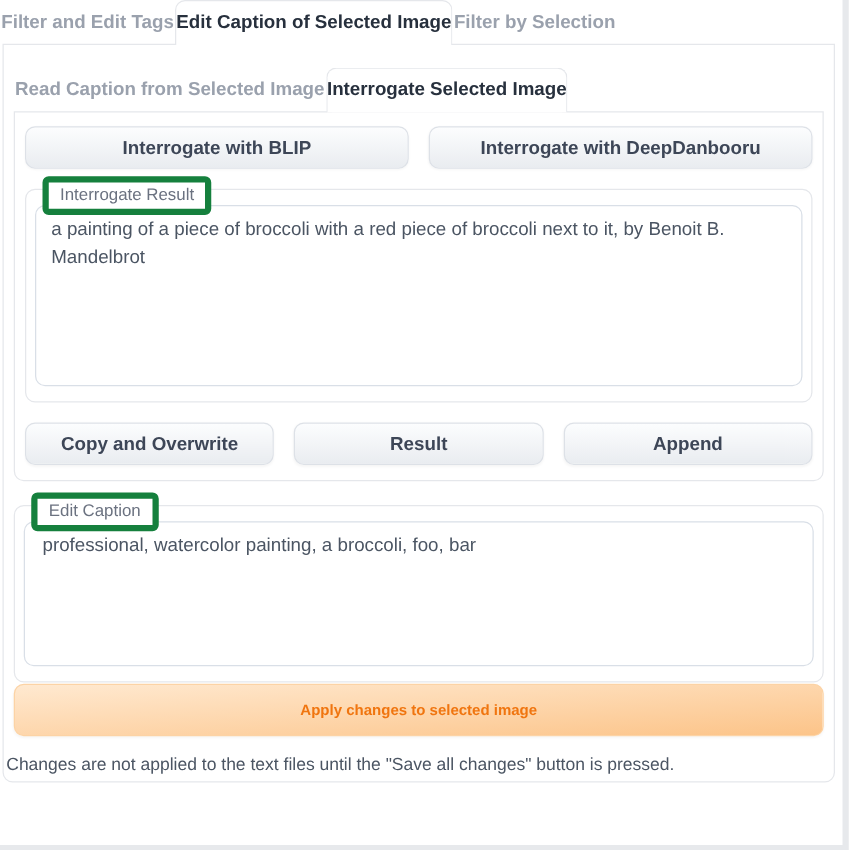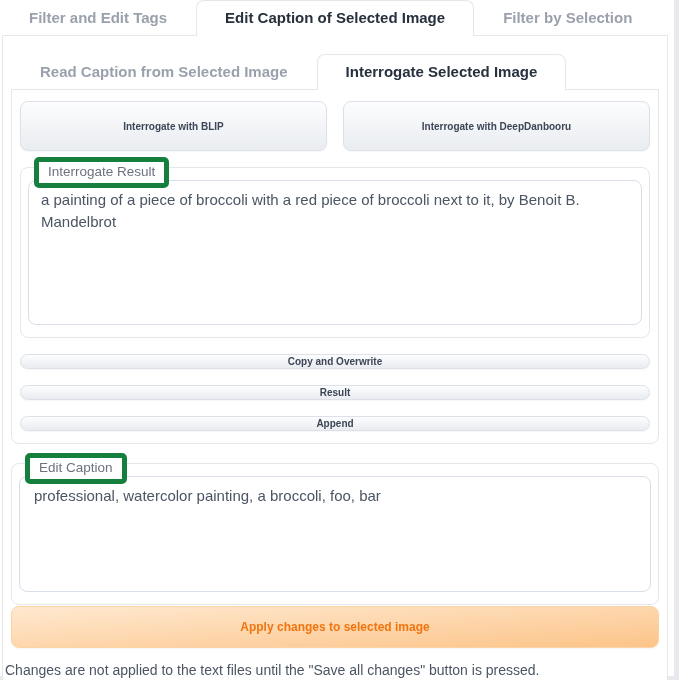--- a/index.html
+++ b/index.html
@@ -20,21 +20,21 @@
   .tabnav {
     display: flex;
     align-items: flex-end;
   }
   .tabnav .tab {
     appearance: none;
     background: transparent;
     border: 1px solid transparent;
     border-bottom: none;
     border-radius: 8px 8px 0 0;
-    padding: 8px 28px 9px;
+    padding: 8px 0 9px;
     font-family: inherit;
     font-size: 15px;
     font-weight: 700;
     color: #9aa1ad;
     cursor: pointer;
     white-space: nowrap;
   }
   .tabnav .tab.selected {
     background: #ffffff;
     border-color: #e5e7eb;
@@ -56,27 +56,27 @@
   .inner-panel {
     border: 1px solid #e5e7eb;
     border-radius: 0 0 8px 8px;
     padding: 11px 8px 12px;
   }
 
   
   .btn-row { display: flex; gap: 16px; }
   .btn {
     flex: 1 1 0;
-    height: 50px;
+    height: 34px;
     border: 1px solid #dde1e7;
     border-radius: 8px;
     background: linear-gradient(180deg, #fcfdfe 0%, #e9ecf0 100%);
     box-shadow: 0 1px 2px rgba(0,0,0,0.04);
     font-family: inherit;
-    font-size: 10px;
+    font-size: 15px;
     font-weight: 700;
     color: #3d4657;
     cursor: pointer;
   }
   .btn-primary {
     display: block;
     width: 100%;
     height: 42px;
     margin-top: 1px;
     border: 1px solid #fcd3a5;
@@ -159,21 +159,21 @@
       <div class="btn-row">
         <button class="btn">Interrogate with BLIP</button>
         <button class="btn">Interrogate with DeepDanbooru</button>
       </div>
 
       <div class="group">
         <span class="group-label">Interrogate Result</span>
         <textarea class="ta ta-result" spellcheck="false" style="">a painting of a piece of broccoli with a red piece of broccoli next to it, by Benoit B. Mandelbrot</textarea>
       </div>
 
-      <div class="btn-row" style="margin-top:16px;flex-direction:column;">
+      <div class="btn-row" style="margin-top:16px;">
         <button class="btn">Copy and Overwrite</button>
         <button class="btn">Result</button>
         <button class="btn">Append</button>
       </div>
 
     </div>
 
     <div class="group edit-caption-group">
       <span class="group-label">Edit Caption</span>
       <textarea class="ta ta-caption" spellcheck="false" style="">professional, watercolor painting, a broccoli, foo, bar</textarea>

